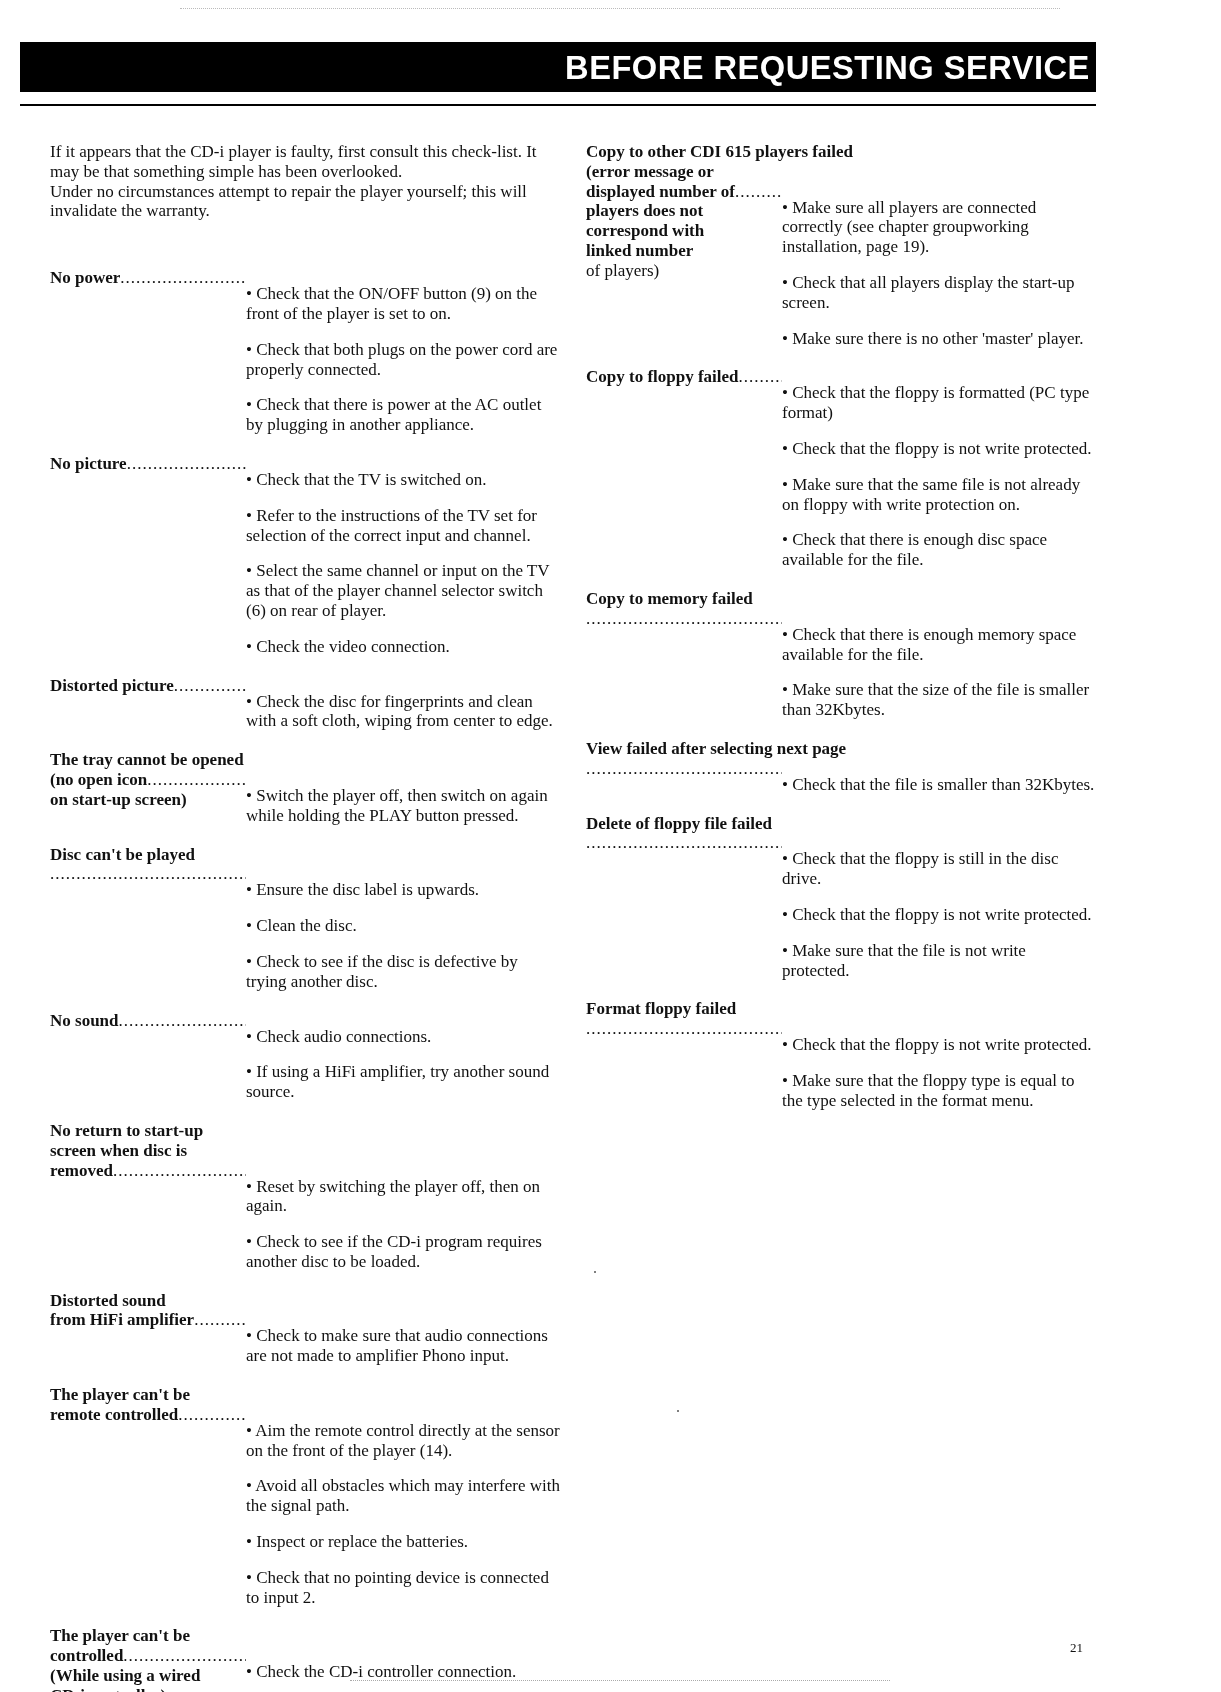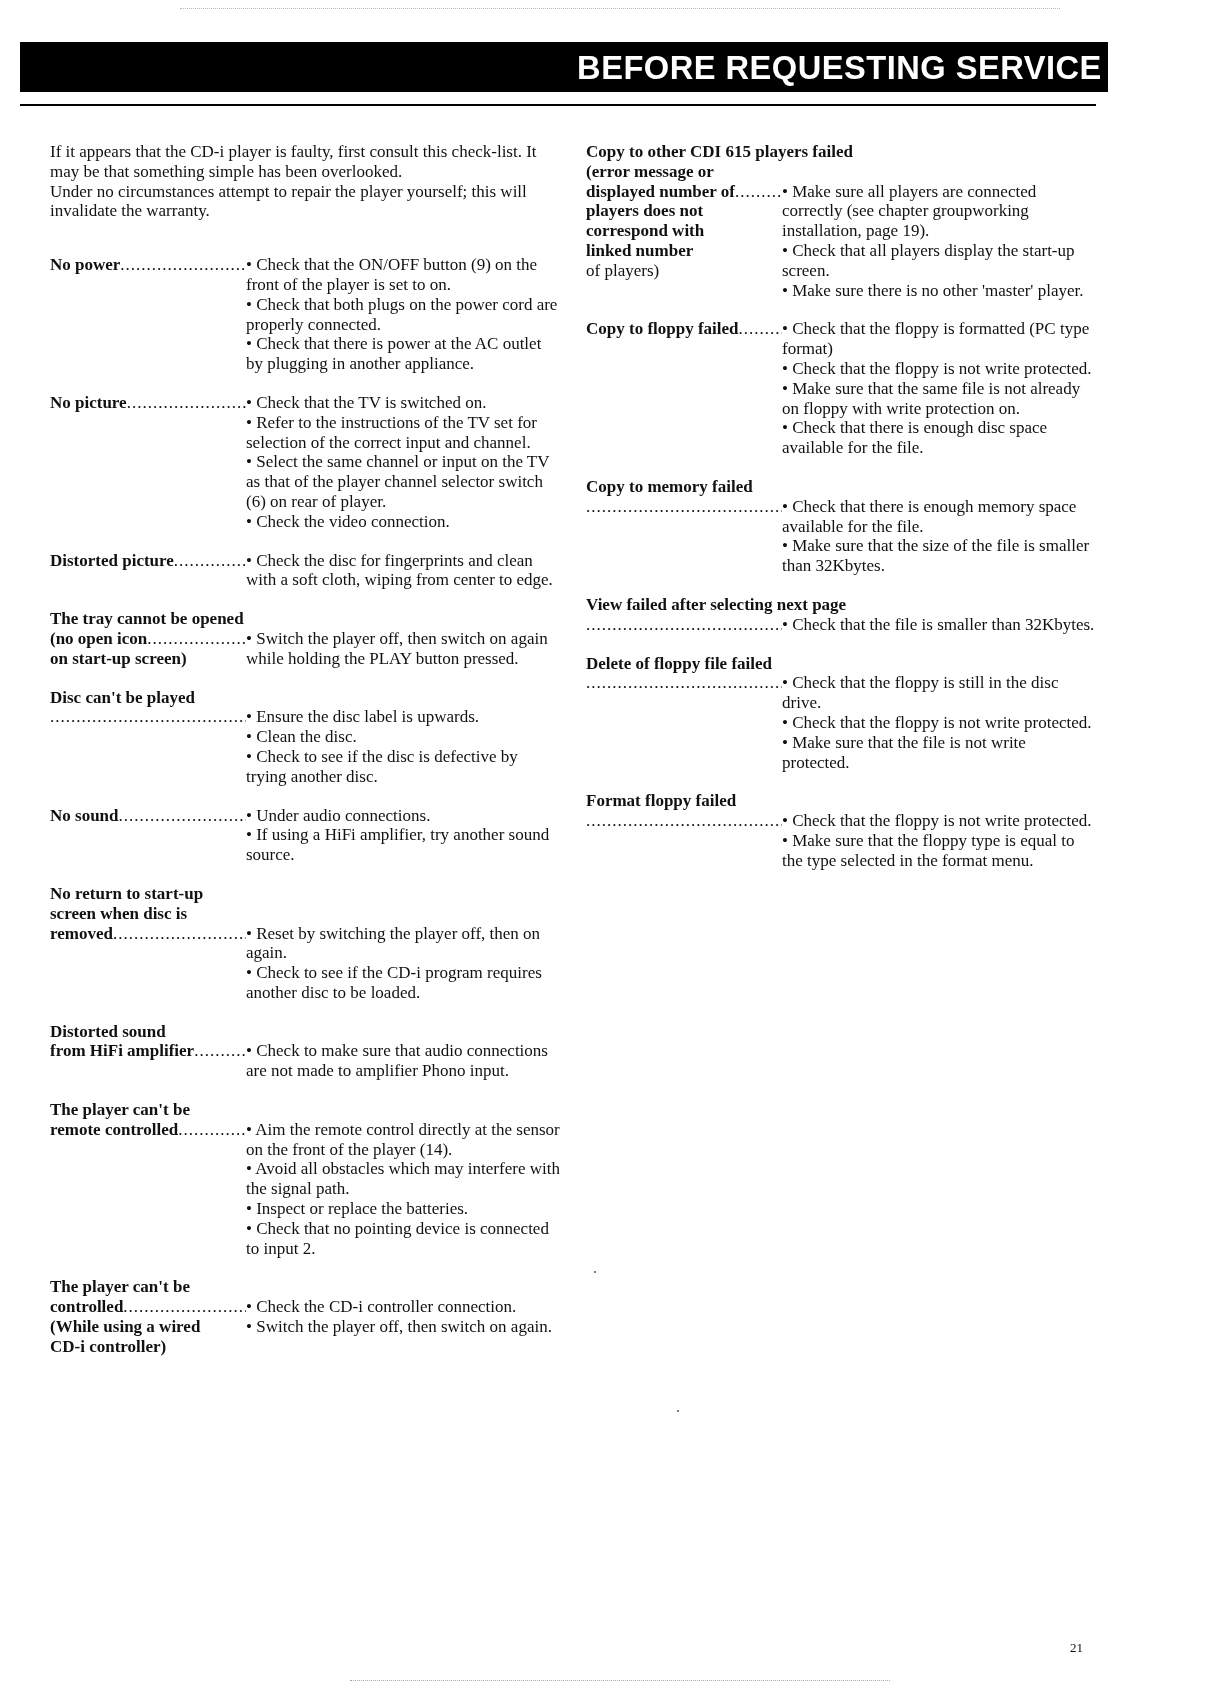--- a/index.html
+++ b/index.html
@@ -11,52 +11,52 @@
   .scan-top {
     position: absolute; left: 180px; top: 8px; width: 880px; height: 1px;
     border-top: 1px dotted #bbb;
   }
   .scan-bottom {
     position: absolute; left: 350px; top: 1680px; width: 540px; height: 1px;
     border-top: 1px dotted #aaa;
   }
   .title-bar {
     position: absolute; left: 20px; top: 42px; width: 1076px; height: 50px;
-    background: #000; display: flex; align-items: center; justify-content: flex-end; padding-left: 12px;
+    background: #000; display: flex; align-items: center; justify-content: flex-end;
   }
   .title-bar .title {
     color: #fff; font-family: "Liberation Sans", "DejaVu Sans", sans-serif;
     font-weight: bold; font-size: 34px; letter-spacing: 0.5px;
     padding-right: 6px; transform: scaleX(0.96); transform-origin: right center;
   }
   .rule {
     position: absolute; left: 20px; top: 104px; width: 1076px; height: 0;
     border-top: 2px solid #000;
   }
   .col { position: absolute; font-size: 17px; line-height: 19.8px; }
   .col-left { left: 50px; top: 142px; width: 510px; }
   .col-right { left: 586px; top: 142px; width: 510px; }
   .intro p { margin: 0; }
-  .intro { margin-bottom: 34px; }
+  .intro { margin-bottom: 47px; }
   .entry { display: flex; margin-bottom: 19px; }
   .entry .label {
     width: 196px; flex: 0 0 196px; font-weight: bold; position: relative;
   }
   .entry .label .line { display: block; white-space: nowrap; }
   .entry .label .lead {
     display: flex; white-space: nowrap;
   }
   .entry .label .lead .dots {
     flex: 1 1 auto; overflow: hidden; font-weight: normal; letter-spacing: 1px;
   }
   .entry .label .lead .dots::before {
     content: "..................................................................................";
   }
   .entry .remedies { flex: 1 1 auto; }
-  .entry .remedies .bullet { display: block; }
+  .entry .remedies .bullet { display: block; margin-top: 16px; }
   .entry .remedies .bullet::before { content: "• "; }
   .entry.stacked { display: block; }
   .entry.stacked .head { font-weight: bold; display: block; }
   .entry.stacked .row { display: flex; }
   .entry.stacked .row .label { font-weight: normal; }
   .page-number {
     position: absolute; left: 1070px; top: 1640px; font-size: 13px;
   }
   .speck { position: absolute; width: 2px; height: 2px; background: #555; border-radius: 1px; }
 </style>
@@ -150,21 +150,21 @@
   </div>
 
   <div class="entry">
     <div class="label">
       <span class="lead">
           <span>No sound</span>
           <span class="dots"></span>
         </span>
     </div>
     <div class="remedies">
-      <span class="bullet">Under audio connections.</span>
+      <span class="bullet">Check audio connections.</span>
       <span class="bullet">If using a HiFi amplifier, try another sound source.</span>
     </div>
   </div>
 
   <div class="entry stacked">
     <span class="head">No return to start-up</span>
     <span class="head">screen when disc is</span>
     <div class="row">
       <div class="label">
         <span class="lead" style="font-weight:bold">

